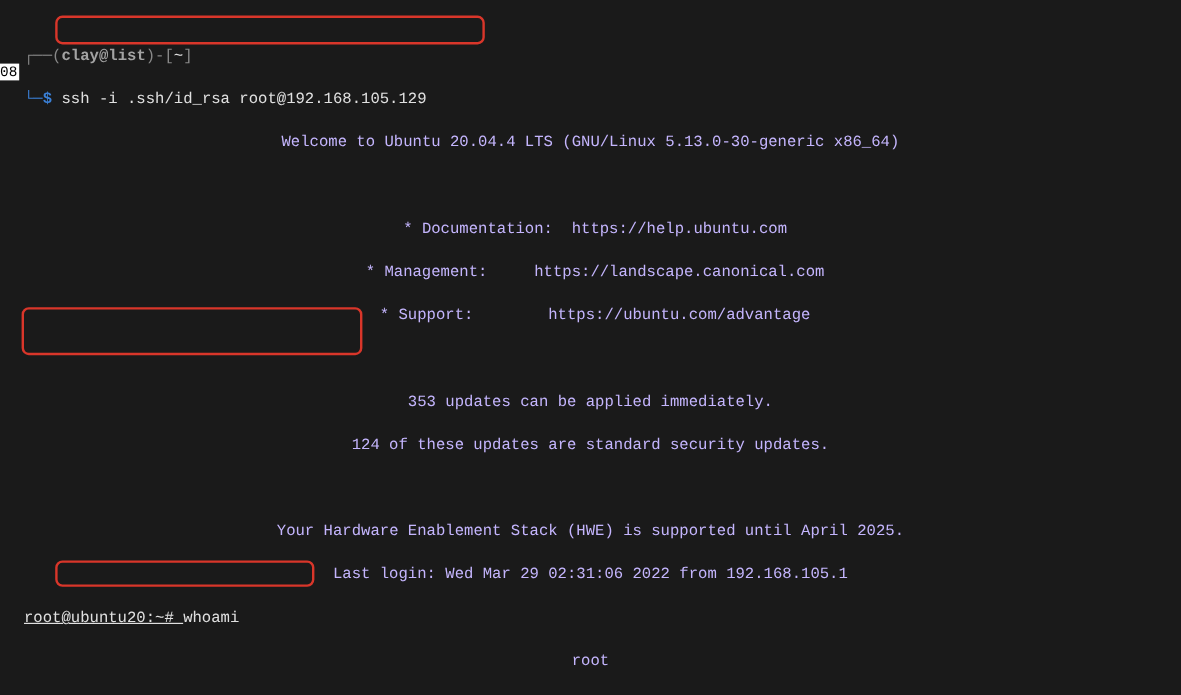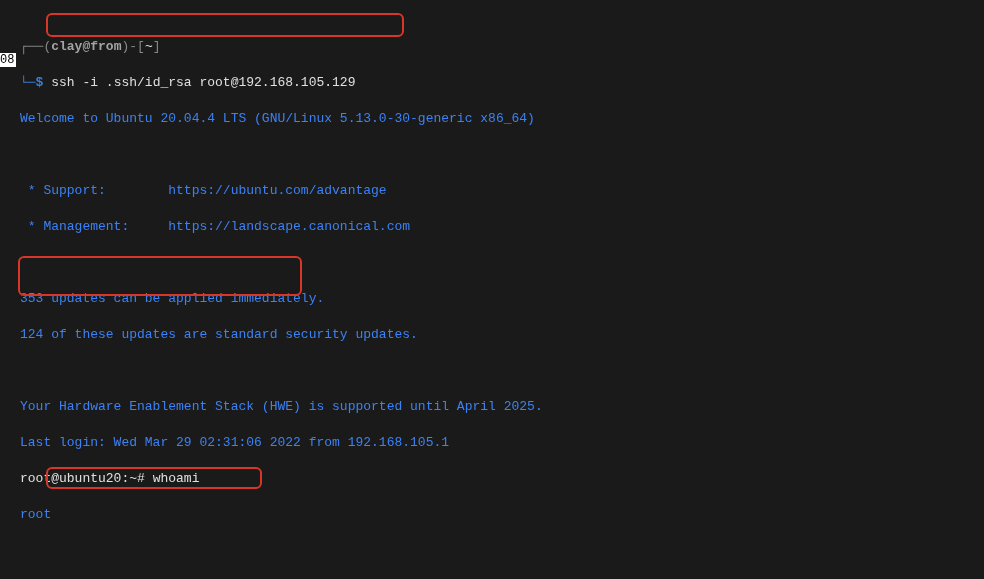--- a/index.html
+++ b/index.html
@@ -17,22 +17,22 @@
       padding: 6px 20px;
       line-height: 18px;
       white-space: pre;
       position: relative;
     }
     .bracket { color: #888; }
     .user-host { color: #a3a3a3; font-weight: bold; }
     .path { color: #e0e0e0; }
     .dollar { color: #3a7fd5; font-weight: bold; }
     .cmd { color: #e0e0e0; }
-    .output { color: #3b82f6; }
-    .root-prompt { color: #e0e0e0; }
+    .output { color: #c4b5fd; text-align: center; }
+    .root-prompt { color: #e0e0e0; text-decoration: underline; }
     
     .highlight-box {
       position: absolute;
       border: 2px solid #d9362a;
       border-radius: 6px;
       background: transparent;
       pointer-events: none;
       z-index: 5;
     }
     .box1 { top: 13px; left: 46px; width: 358px; height: 24px; }
@@ -49,26 +49,27 @@
       padding: 0 2px;
     }
     .line { display: block; height: 18px; }
     .line-top { margin-top: -4px; }
   </style>
 </head>
 <body>
 
 <div class="terminal">
 
-<span class="line line-top"><span class="bracket">┌──(</span><span class="user-host">clay</span><span class="user-host">@</span><span class="user-host">from</span><span class="bracket">)-[</span><span class="path">~</span><span class="bracket">]</span></span>
+<span class="line line-top"><span class="bracket">┌──(</span><span class="user-host">clay</span><span class="user-host">@</span><span class="user-host">list</span><span class="bracket">)-[</span><span class="path">~</span><span class="bracket">]</span></span>
 <span class="line"><span class="bracket dollar">└─$ </span><span class="cmd">ssh -i .ssh/id_rsa root@192.168.105.129</span></span>
 <span class="line output">Welcome to Ubuntu 20.04.4 LTS (GNU/Linux 5.13.0-30-generic x86_64)</span>
 <span class="line"> </span>
+<span class="line output"> * Documentation:  https://help.ubuntu.com</span>
+<span class="line output"> * Management:     https://landscape.canonical.com</span>
 <span class="line output"> * Support:        https://ubuntu.com/advantage</span>
-<span class="line output"> * Management:     https://landscape.canonical.com</span>
 <span class="line"> </span>
 <span class="line output">353 updates can be applied immediately.</span>
 <span class="line output">124 of these updates are standard security updates.</span>
 <span class="line"> </span>
 <span class="line output">Your Hardware Enablement Stack (HWE) is supported until April 2025.</span>
 <span class="line output">Last login: Wed Mar 29 02:31:06 2022 from 192.168.105.1</span>
 <span class="line"><span class="root-prompt">root@ubuntu20:~# </span><span class="cmd">whoami</span></span>
 <span class="line output">root</span>
 
 

